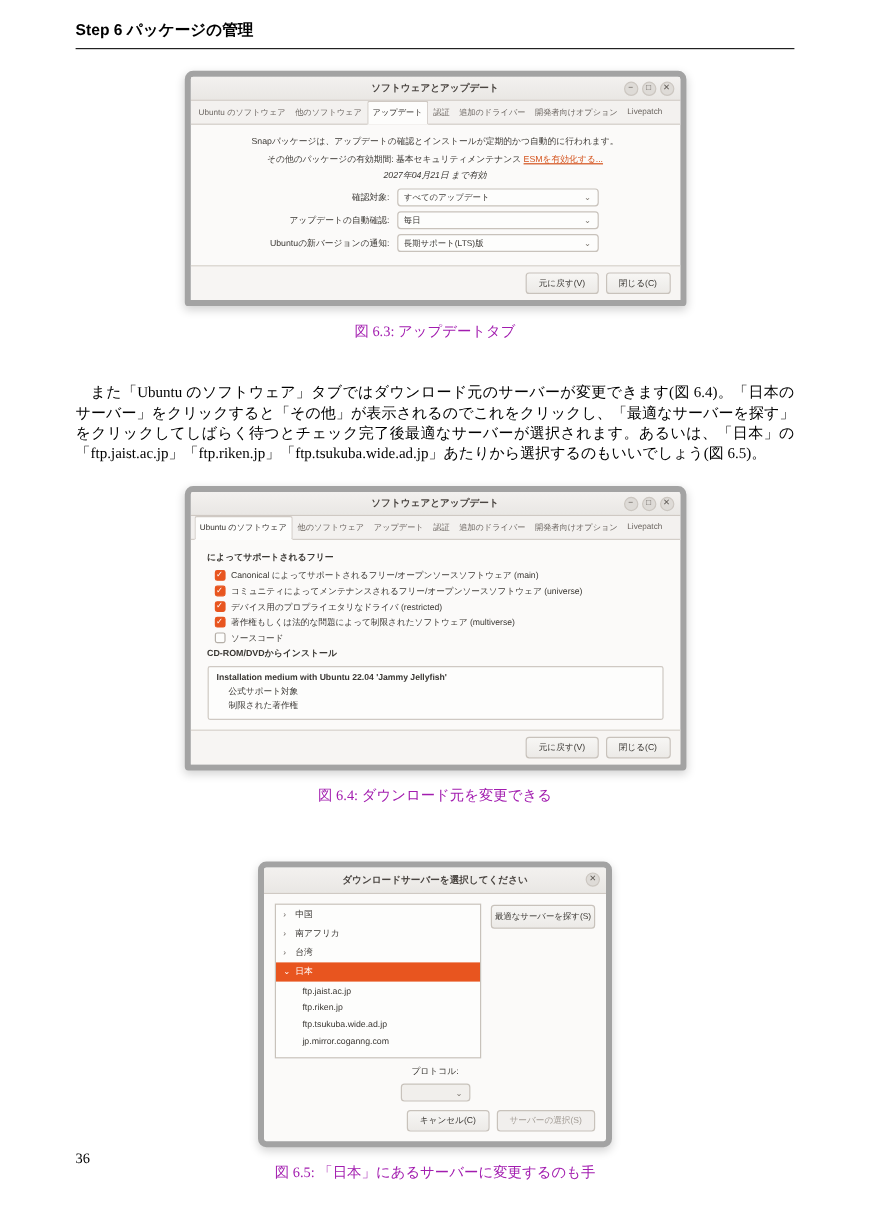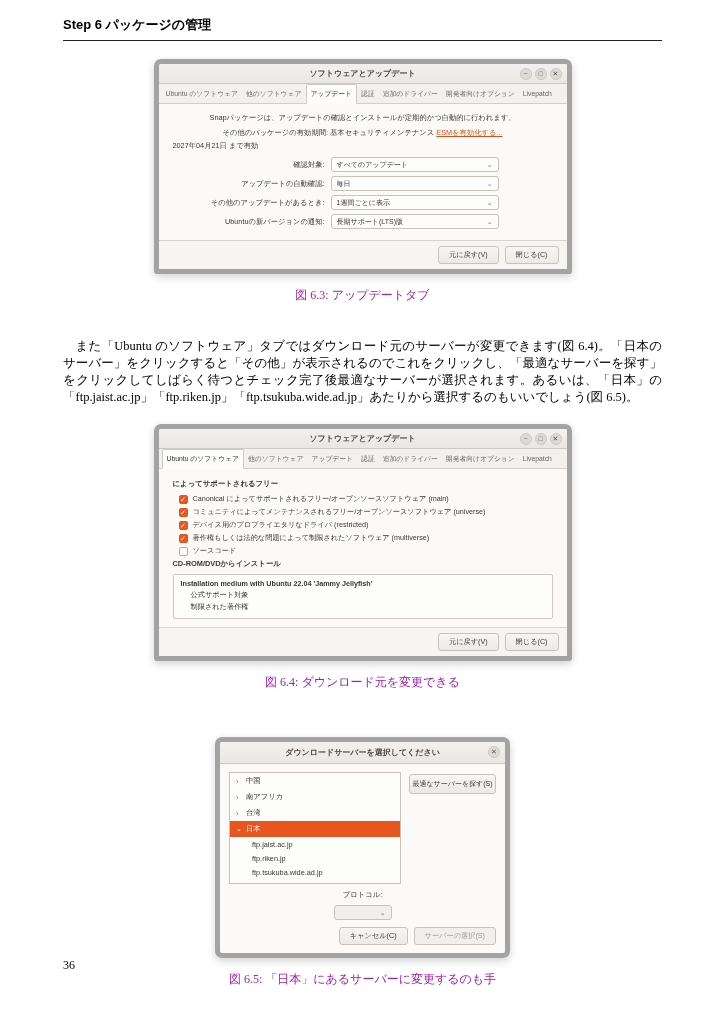--- a/index.html
+++ b/index.html
@@ -70,27 +70,27 @@
     width: 168px; height: 15px; background: #fdfdfc;
     border: 1px solid #c8c2bb; border-radius: 3px; padding: 0 5px; cursor: pointer;
   }
   .combo-val { white-space: nowrap; overflow: hidden; font-size: 7px; }
   .chev { color: #7c766f; font-size: 7px; margin-left: 4px; }
 
   
   .center-note { text-align: center; margin: 1px 0 5px; }
   .esm-row { text-align: center; margin: 2px 0; }
   .esm-link { color: #d4531d; text-decoration: underline; cursor: pointer; }
-  .esm-valid { text-align: left; margin: 3px 0 6px; }
+  .esm-valid { text-align: center; margin: 3px 0 6px; font-style: italic; }
   .form-row { display: flex; align-items: center; margin: 4px 0; }
   .f-label { width: 158px; text-align: right; padding-right: 6px; white-space: nowrap; }
 
   
   .sec-title { font-weight: bold; font-size: 7.4px; margin: 2px 0 5px; }
-  .chk-row { display: flex; align-items: flex-end; gap: 5px; margin: 3px 0 3px 6px; }
+  .chk-row { display: flex; align-items: flex-start; gap: 5px; margin: 3px 0 3px 6px; }
   .chk {
     width: 9px; height: 9px; border-radius: 2px; flex: 0 0 9px;
     background: #fdfdfc; border: 1px solid #b4aea7;
     display: flex; align-items: center; justify-content: center;
   }
   .chk.checked { background: #e8551f; border-color: #e8551f; }
   .chk-mark { color: #fff; font-size: 7px; line-height: 1; }
   .chk-label { font-size: 7.2px; white-space: nowrap; }
   .dl-row { display: flex; align-items: center; gap: 6px; margin: 6px 0 7px 6px; }
   .dl-row .f-label2 { white-space: nowrap; }
@@ -98,21 +98,21 @@
   .cdrom-box { border: 1px solid #cfc9c3; background: #fdfdfc; border-radius: 2px; margin: 4px 0 1px; padding: 4px 7px; }
   .cdrom-title { font-weight: bold; font-size: 7.2px; margin-bottom: 2px; white-space: nowrap; }
   .cdrom-item { font-size: 7.2px; margin: 2px 0 2px 10px; }
 
   
   .dialog { width: 295px; margin-top: 46px; border-radius: 7px; }
   .dialog .titlebar { height: 22px; }
   .dlg-body { padding: 8px 9px 0; }
   .dlg-top { display: flex; gap: 8px; }
   .server-list {
-    width: 172px; height: 112px; background: #fdfdfc;
+    width: 172px; height: 129px; background: #fdfdfc;
     border: 1px solid #c8c2bb; overflow: hidden; font-size: 7.3px;
   }
   .tree-row { display: flex; align-items: center; gap: 4px; padding: 3px 6px; cursor: pointer; }
   .tree-arrow { width: 6px; color: #6b6560; font-size: 7px; flex: 0 0 6px; }
   .tree-row.selected { background: #e8551f; color: #fff; }
   .tree-row.selected .tree-arrow { color: #fff; }
   .tree-child { padding: 2.5px 6px 2.5px 22px; cursor: pointer; white-space: nowrap; }
   .dlg-right { flex: 1; }
   .dlg-right .gtk-btn { width: 100%; font-size: 7px; padding: 4px 2px; }
   .proto-row { display: flex; align-items: center; gap: 5px; margin-top: 6px; font-size: 7.3px; flex-direction: column; }
@@ -159,27 +159,20 @@
         <span class="f-label">確認対象:</span>
         <span class="combo">
           <span class="combo-val">すべてのアップデート</span>
           <span class="chev">⌄</span>
         </span>
       </div>
       <div class="form-row">
         <span class="f-label">アップデートの自動確認:</span>
         <span class="combo">
           <span class="combo-val">毎日</span>
-          <span class="chev">⌄</span>
-        </span>
-      </div>
-      <div class="form-row">
-        <span class="f-label">その他のアップデートがあるとき:</span>
-        <span class="combo">
-          <span class="combo-val">1週間ごとに表示</span>
           <span class="chev">⌄</span>
         </span>
       </div>
       <div class="form-row">
         <span class="f-label">Ubuntuの新バージョンの通知:</span>
         <span class="combo">
           <span class="combo-val">長期サポート(LTS)版</span>
           <span class="chev">⌄</span>
         </span>
       </div>

